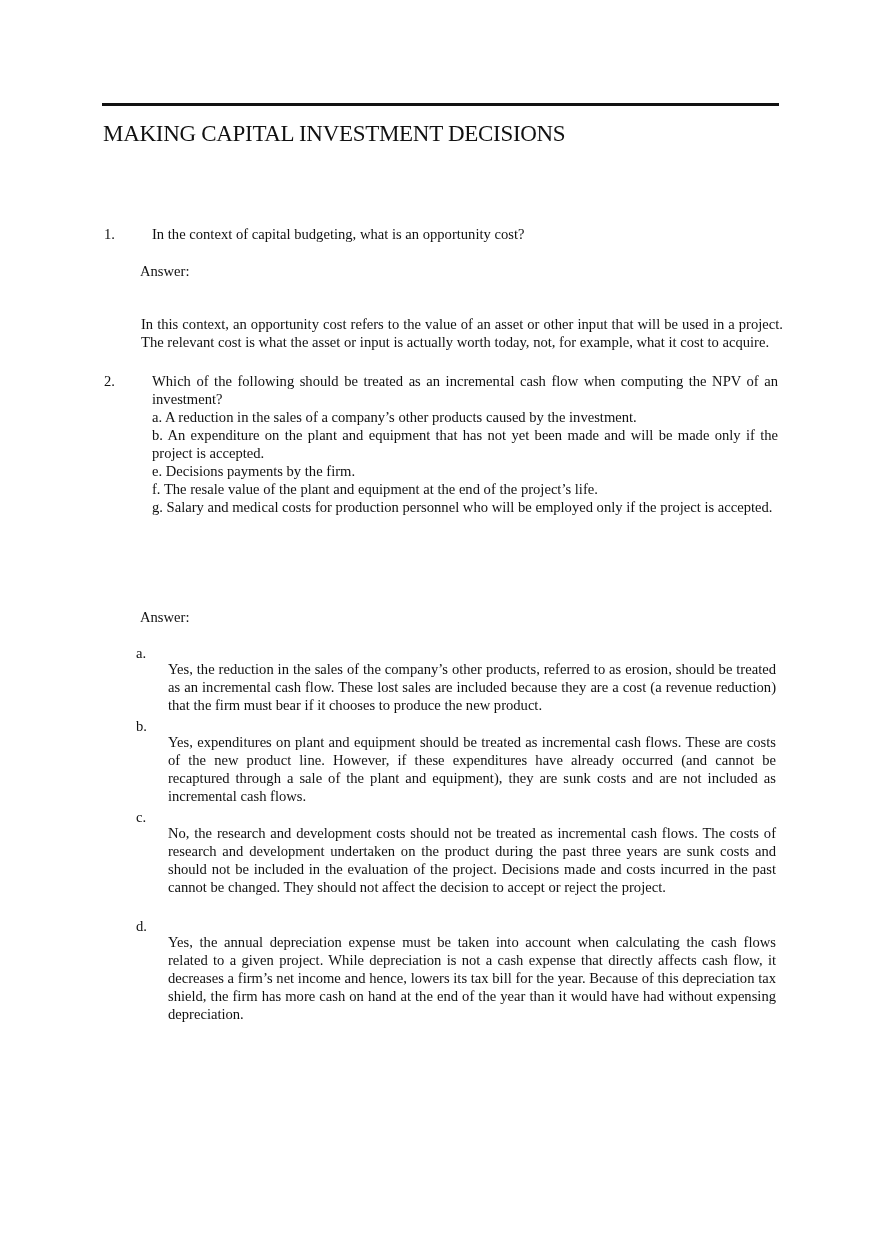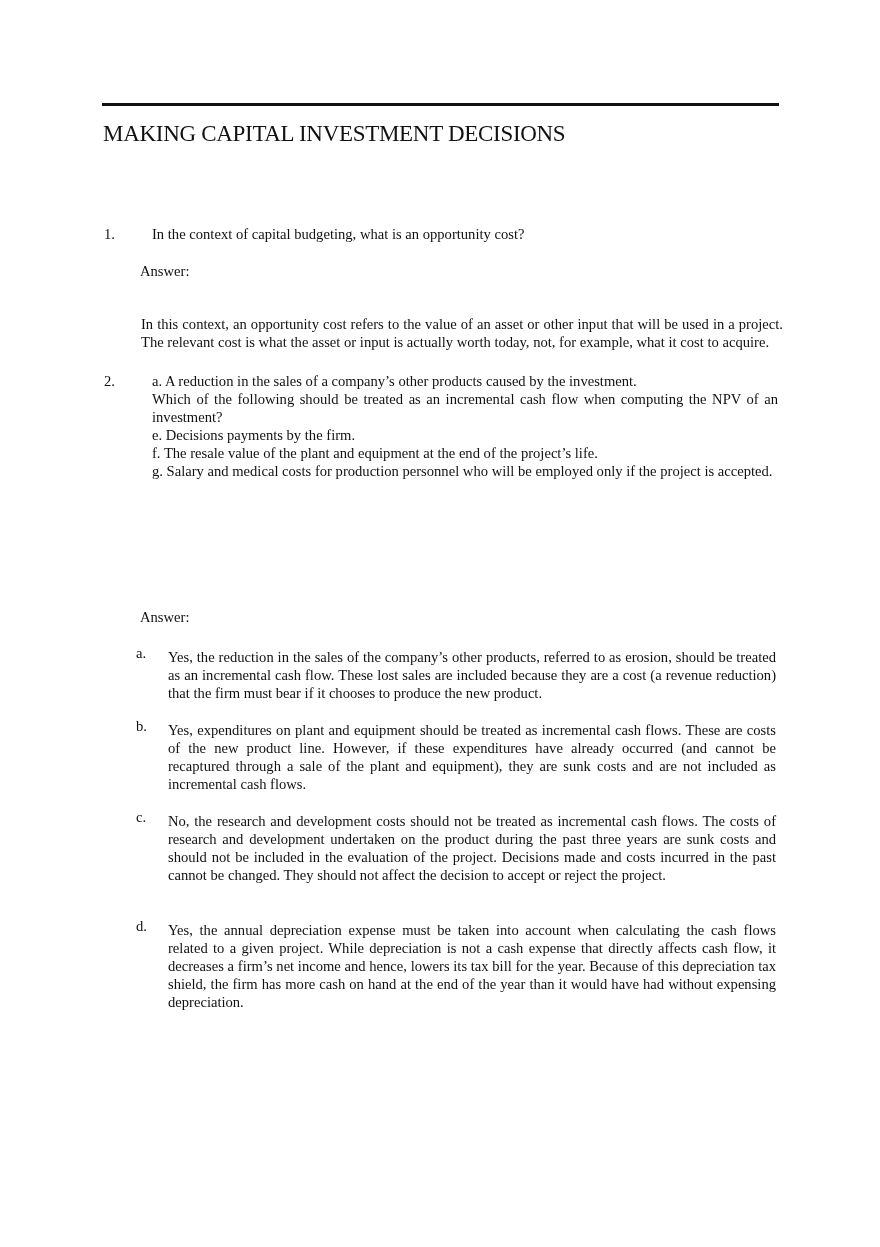--- a/index.html
+++ b/index.html
@@ -27,42 +27,43 @@
     .answer-label {
       position: absolute; left: 104px; margin-left: 36px;
     }
     .answer-para {
       position: absolute; left: 125px; width: 642px; margin: 16px;
     }
     .ans-item {
       position: absolute; left: 136px; width: 640px;
     }
     .ans-item .letter { position: absolute; left: 0; top: 0; }
-    .ans-item .text { margin-left: 32px; margin-top: 4px; margin-bottom: 0; }
+    .ans-item .text { margin-left: 32px; margin-top: 16px; margin-bottom: 0; }
   </style>
 </head>
 <body>
 
 <div class="rule"></div>
 <h1 class="title">MAKING CAPITAL INVESTMENT DECISIONS</h1>
 
 <div class="q txt" style="top:225px;">
   <span class="num">1.</span>
   <div class="body">
       <p>In the context of capital budgeting, what is an opportunity cost?</p>
     </div>
 </div>
 <div class="answer-label txt" style="top:262px;">Answer:</div>
 <p class="answer-para txt" style="top:299px;">In this context, an opportunity cost refers to the value of an asset or other input that will be used in a project. The relevant cost is what the asset or input is actually worth today, not, for example, what it cost to acquire.</p>
 
 <div class="q txt" style="top:372px;">
   <span class="num">2.</span>
   <div class="body">
+    <p>Which of the following should be treated as an incremental cash flow when computing the NPV of an investment?</p>
     <p>a. A reduction in the sales of a company’s other products caused by the investment.</p>
-    <p>Which of the following should be treated as an incremental cash flow when computing the NPV of an investment?</p>
+    <p>b. An expenditure on the plant and equipment that has not yet been made and will be made only if the project is accepted.</p>
     <p>e. Decisions payments by the firm.</p>
     <p>f. The resale value of the plant and equipment at the end of the project’s life.</p>
     <p>g. Salary and medical costs for production personnel who will be employed only if the project is accepted.</p>
   </div>
 </div>
 <div class="answer-label txt" style="top:608px;">Answer:</div>
 
 <div class="ans-item txt" style="top:644px;">
   <span class="letter">a.</span>
   <p class="text">Yes, the reduction in the sales of the company’s other products, referred to as erosion, should be treated as an incremental cash flow. These lost sales are included because they are a cost (a revenue reduction) that the firm must bear if it chooses to produce the new product.</p>

